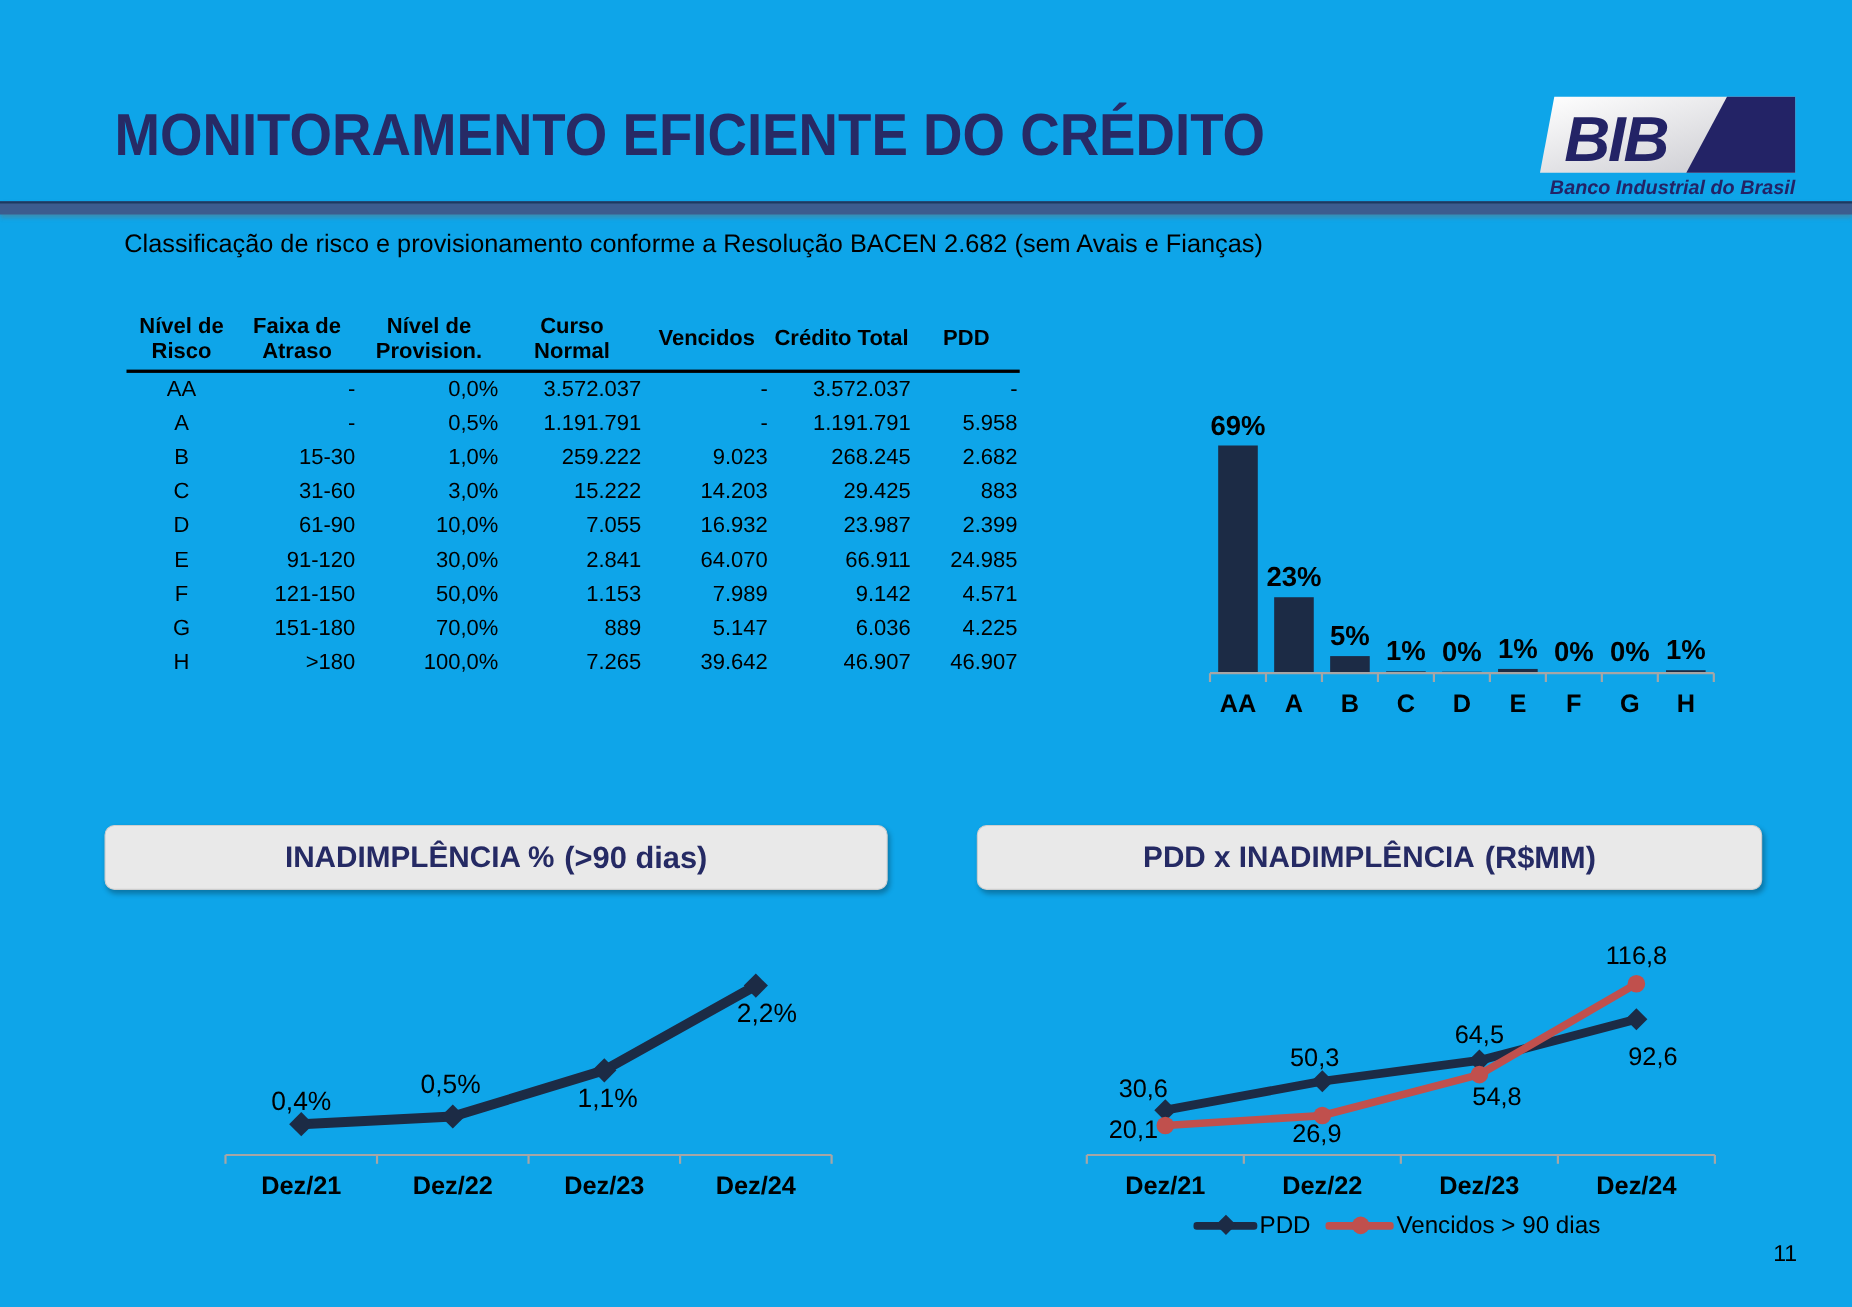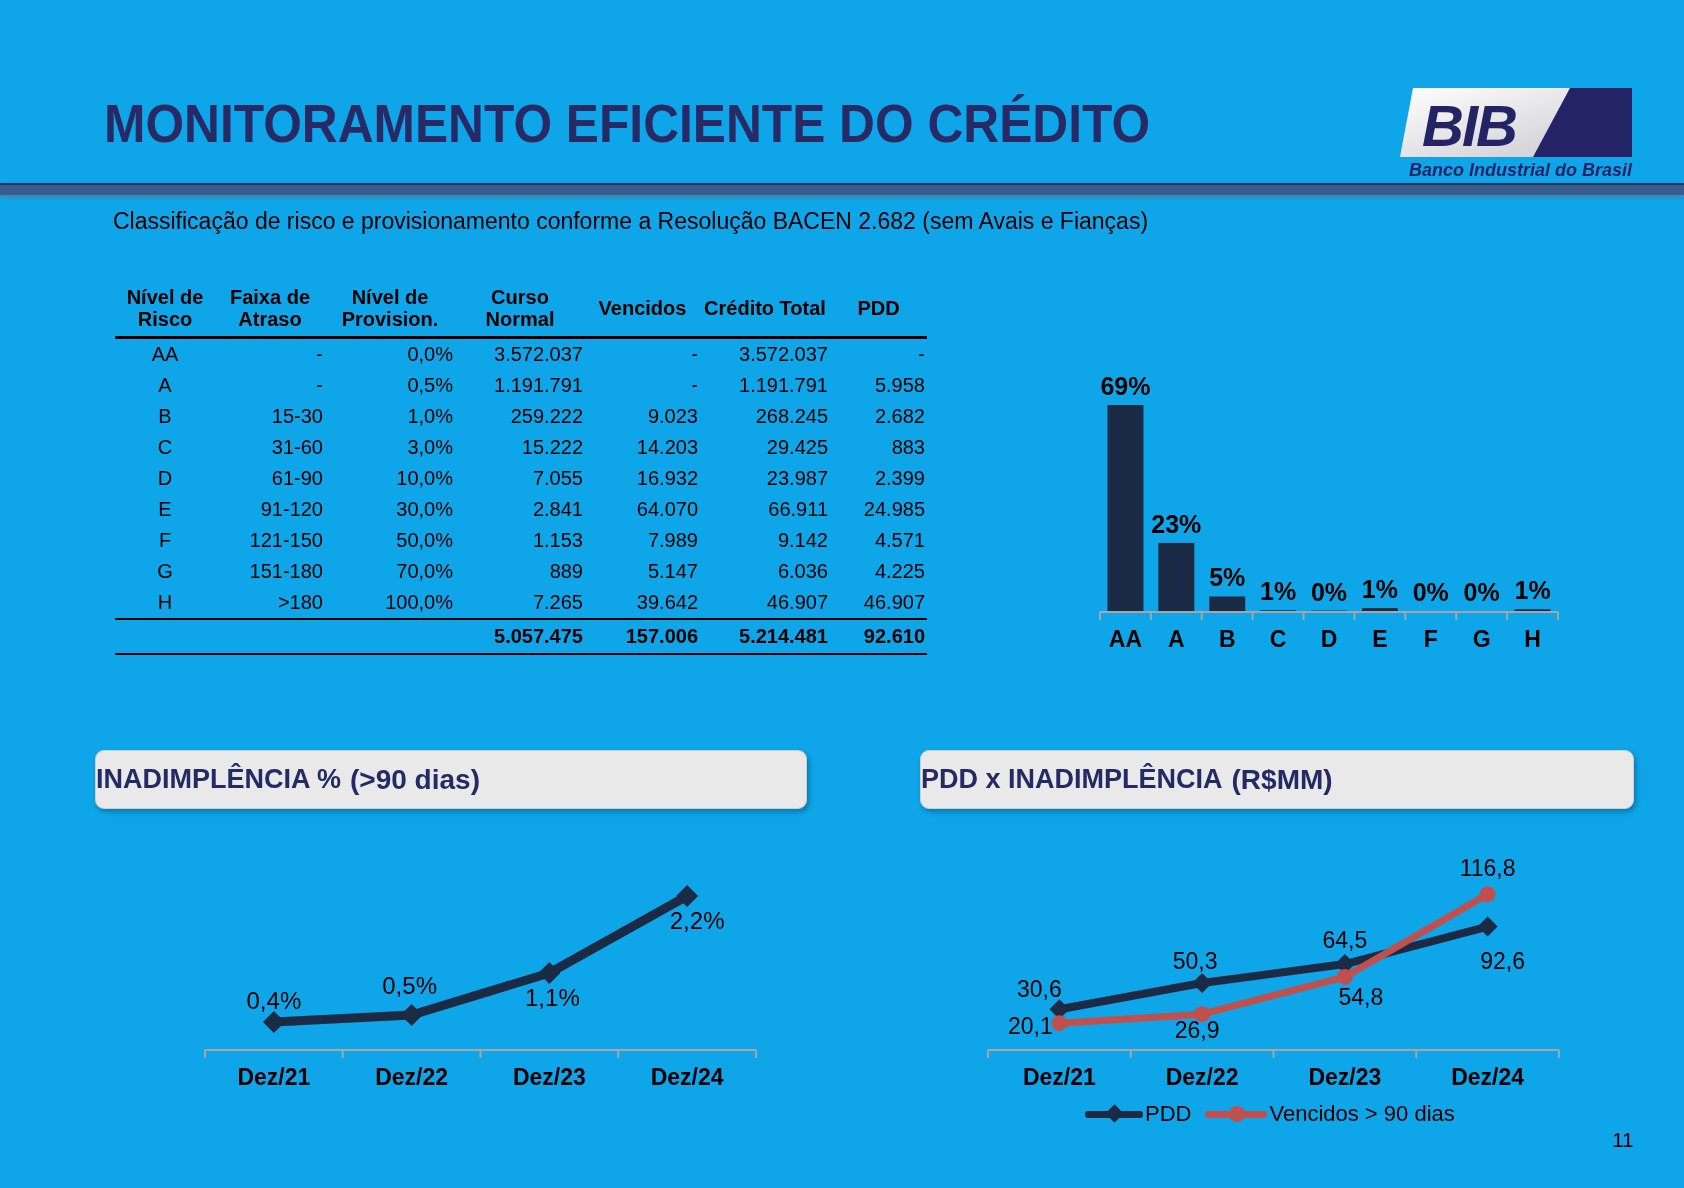--- a/index.html
+++ b/index.html
@@ -17,26 +17,26 @@
   .rtable{position:absolute;left:115px;top:280px;width:812px;font-size:20px;}
   .thead,.trow{display:grid;grid-template-columns:100px 110px 130px 130px 115px 130px 97px;}
   .thead{border-bottom:3px solid #000;height:56px;align-items:center;}
   .th{font-weight:bold;text-align:center;line-height:1.12;}
   .trow{height:31px;align-items:center;}
   .td{text-align:right;padding-right:2px;}
   .td.c0{text-align:center;padding-right:0;}
   .trow.totals{border-top:2px solid #000;border-bottom:2px solid #000;font-weight:bold;height:33px;}
 
   .panel{position:absolute;top:750px;height:57px;background:#e9e9e9;border:1px solid #cfcfcf;
-         border-radius:9px;display:flex;align-items:center;gap:9px;
+         border-radius:9px;display:flex;align-items:center;justify-content:center;gap:9px;
          box-shadow:2px 3px 5px rgba(0,0,0,.28);color:#252a64;}
   .panel .t1{font-size:27px;font-weight:bold;}
   .panel .t2{font-size:28px;font-weight:bold;}
   #panel-left{left:95px;width:710px;}
-  #panel-right{left:920px;width:712px;}
+  #panel-right{left:888px;width:712px;}
 
   .chart{position:absolute;}
   #bar-chart{left:1090px;top:345px;}
   #left-chart{left:175px;top:815px;}
   #right-chart{left:955px;top:840px;}
   svg{overflow:visible;display:block;}
   svg text{font-family:"Liberation Sans",sans-serif;}
 
   .legend{position:absolute;left:1085px;top:1101px;display:flex;align-items:center;font-size:22px;}
   .swatch{position:relative;height:7px;border-radius:3px;}
@@ -159,29 +159,20 @@
         </div>
         <div class="trow">
           <div class="td c0">H</div>
           <div class="td c1">&gt;180</div>
           <div class="td c2">100,0%</div>
           <div class="td c3">7.265</div>
           <div class="td c4">39.642</div>
           <div class="td c5">46.907</div>
           <div class="td c6">46.907</div>
         </div>
-      </div>
-    <div class="trow totals">
-        <div class="td c0"></div>
-        <div class="td c1"></div>
-        <div class="td c2"></div>
-        <div class="td c3">5.057.475</div>
-        <div class="td c4">157.006</div>
-        <div class="td c5">5.214.481</div>
-        <div class="td c6">92.610</div>
       </div>
   </div>
 
   <div class="chart" id="bar-chart">
       <svg viewBox="0 0 480 310" width="480" height="310">
         <rect x="17.444444444444443" y="60" width="36" height="207" fill="#1c2b45"></rect>
         <text x="35.44444444444444" y="50" text-anchor="middle" font-size="25" font-weight="bold" fill="#000">69%</text>
         <rect x="68.33333333333333" y="197.93555945809072" width="36" height="69.06444054190928" fill="#1c2b45"></rect>
         <text x="86.33333333333333" y="187.93555945809072" text-anchor="middle" font-size="25" font-weight="bold" fill="#000">23%</text>
         <rect x="119.22222222222223" y="251.45516801757654" width="36" height="15.544831982423473" fill="#1c2b45"></rect>

